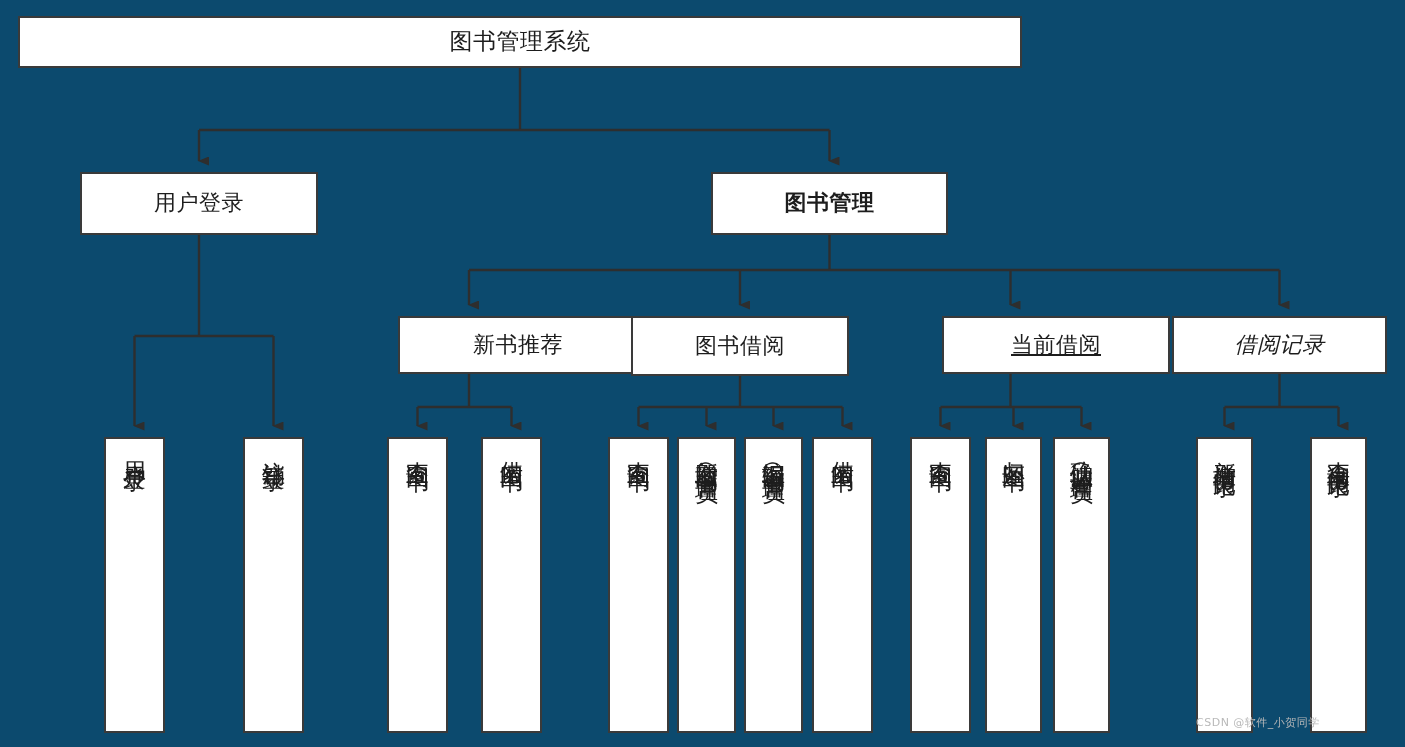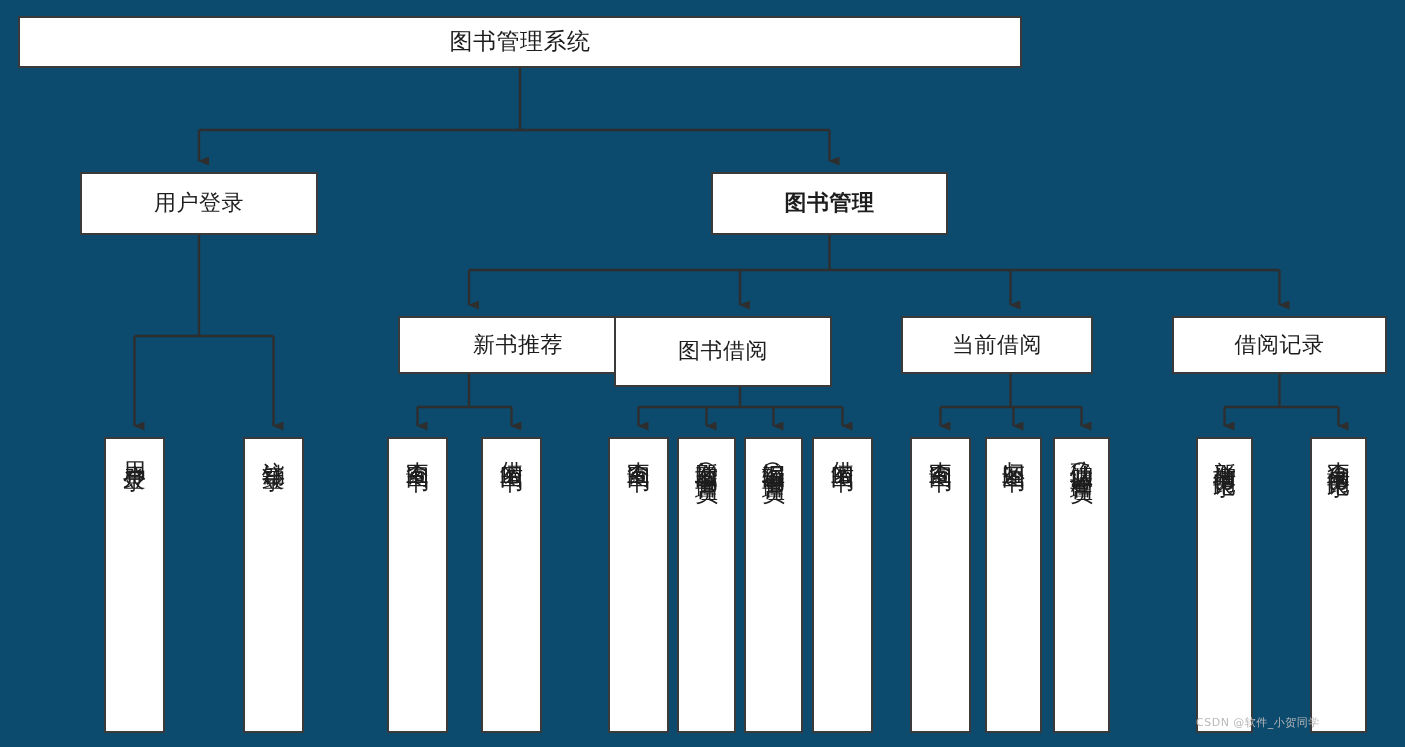--- a/index.html
+++ b/index.html
@@ -127,27 +127,27 @@
       </div>
       <div class="node horiz" style="left: 80px; top: 172px; width: 238px; height: 63px;">
         <span class="label">用户登录</span>
       </div>
       <div class="node horiz" style="left: 711px; top: 172px; width: 237px; height: 63px; font-weight: bold;">
         <span class="label">图书管理</span>
       </div>
       <div class="node horiz" style="left: 368px; top: 316px; width: 240px; height: 58px; margin-left: 30px;">
         <span class="label">新书推荐</span>
       </div>
-      <div class="node horiz" style="left: 614px; top: 316px; width: 218px; height: 71px;">
+      <div class="node horiz" style="left: 631px; top: 316px; width: 218px; height: 60px;">
         <span class="label">图书借阅</span>
       </div>
-      <div class="node horiz" style="left: 901px; top: 316px; width: 192px; height: 58px;">
+      <div class="node horiz" style="left: 942px; top: 316px; width: 228px; height: 58px; text-decoration: underline;">
         <span class="label">当前借阅</span>
       </div>
-      <div class="node horiz" style="left: 1172px; top: 316px; width: 215px; height: 58px;">
+      <div class="node horiz" style="left: 1172px; top: 316px; width: 215px; height: 58px; font-style: italic;">
         <span class="label">借阅记录</span>
       </div>
       <div class="node vert" style="left: 104px; top: 437px; width: 61px; height: 296px;">
         <span class="label">用户登录</span>
       </div>
       <div class="node vert" style="left: 243px; top: 437px; width: 61px; height: 296px;">
         <span class="label">注销登录</span>
       </div>
       <div class="node vert" style="left: 387px; top: 437px; width: 61px; height: 296px;">
         <span class="label">查询图书</span>

